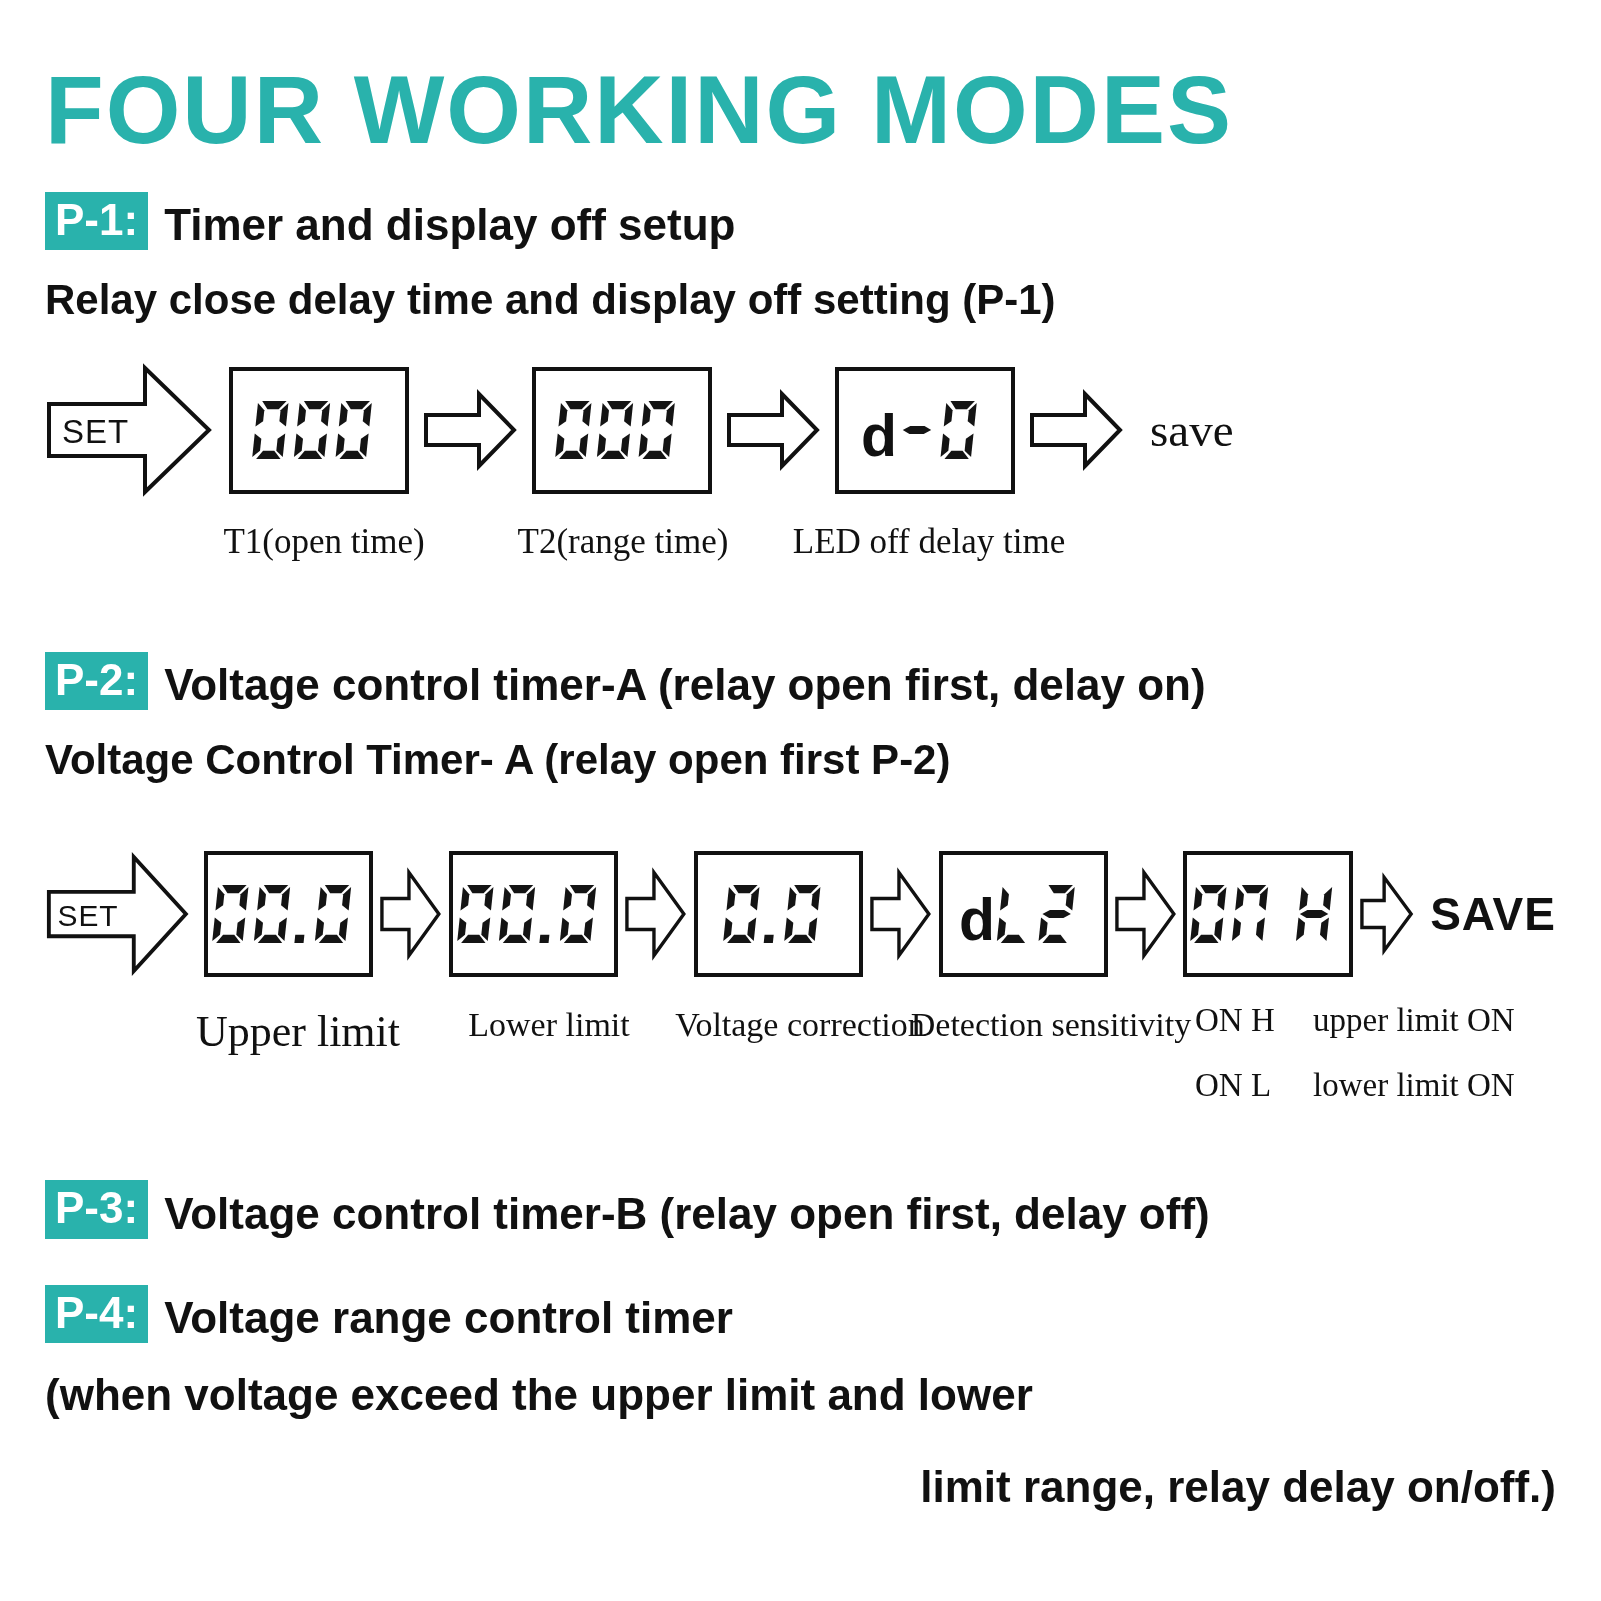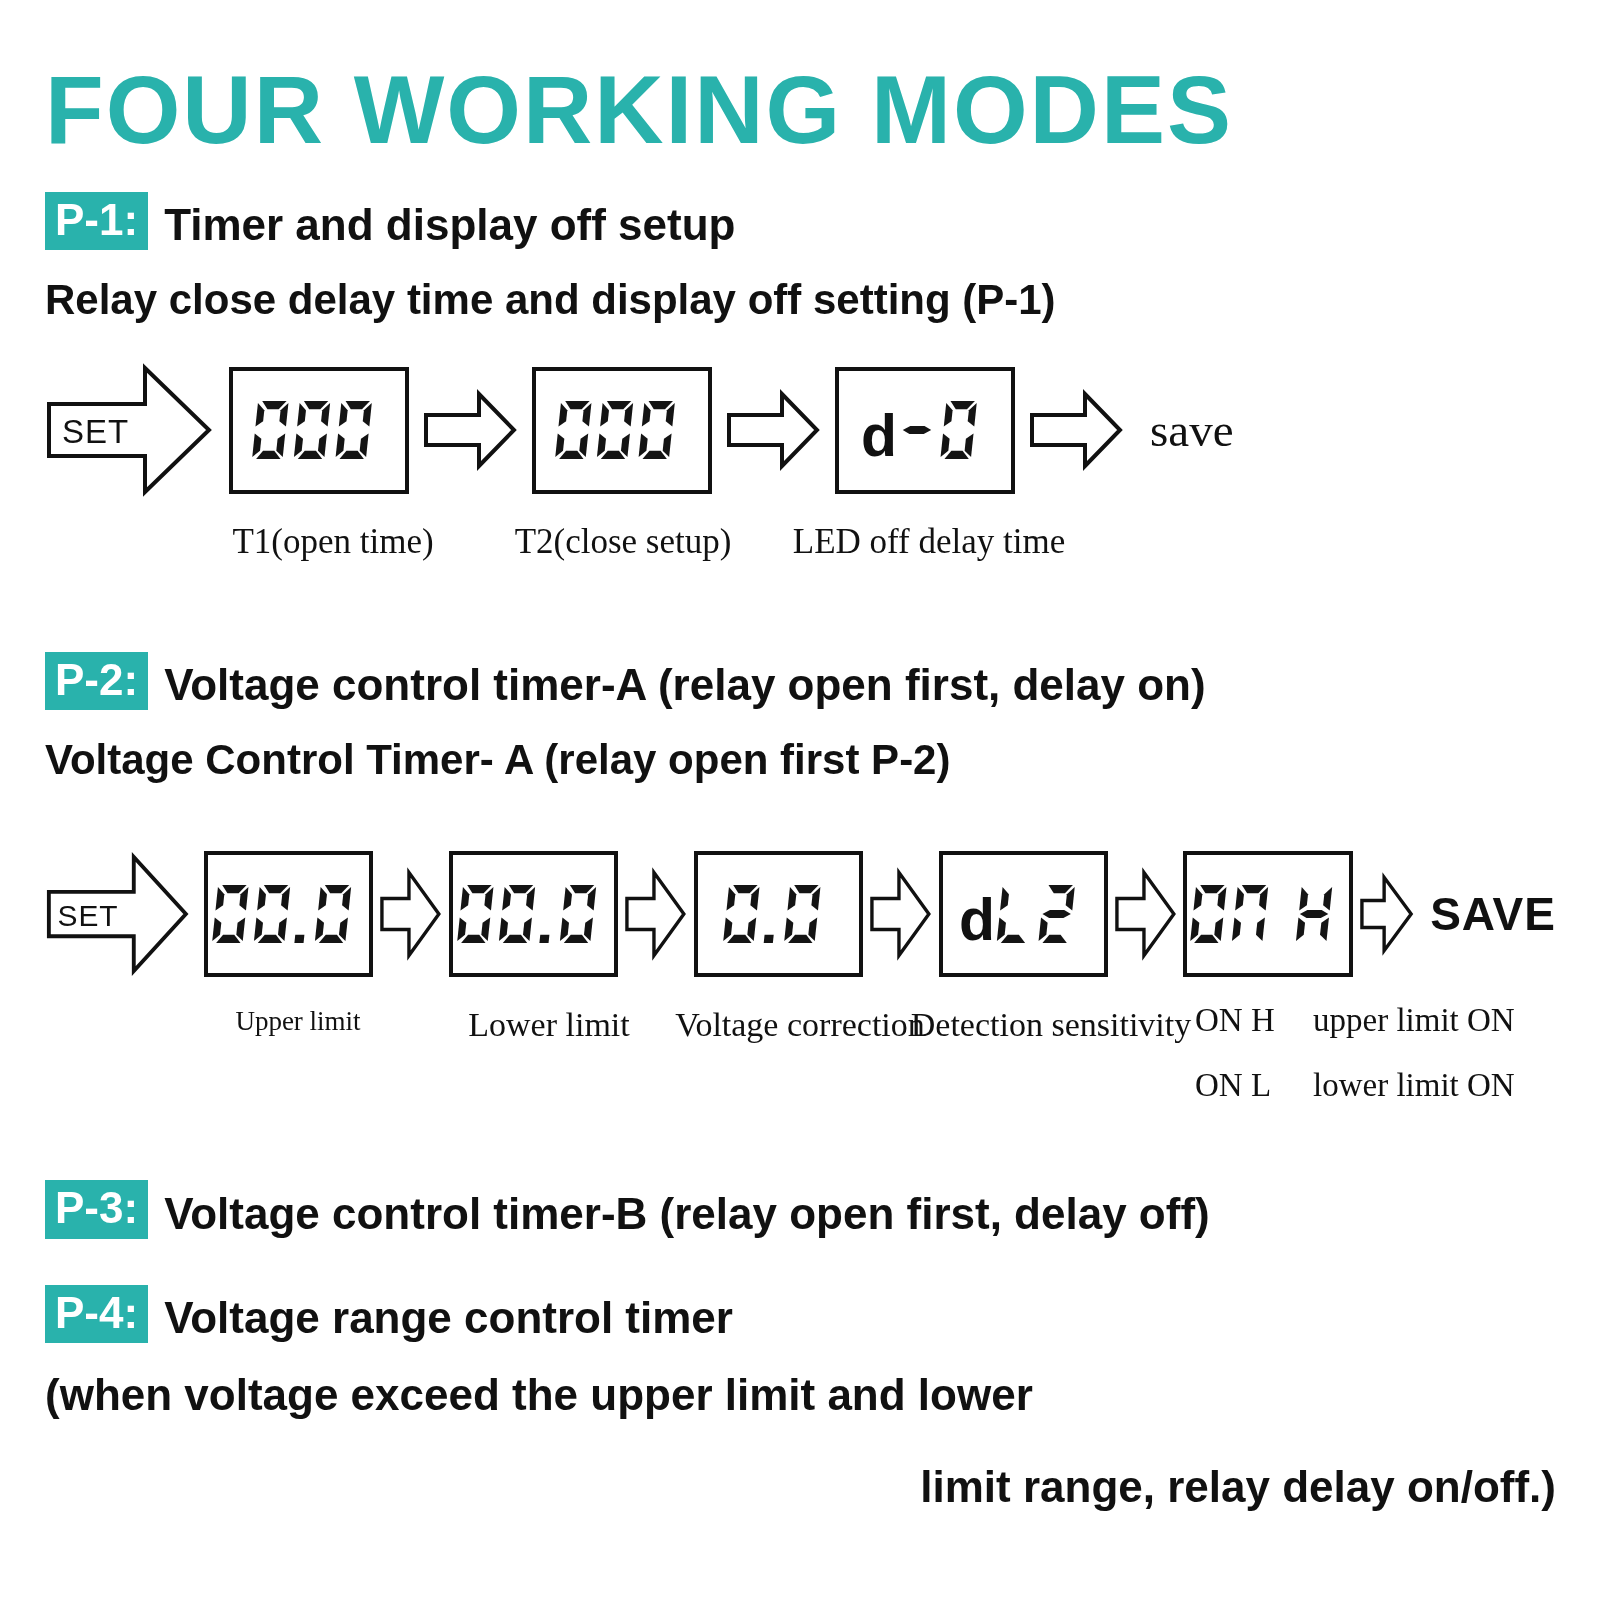--- a/index.html
+++ b/index.html
@@ -217,22 +217,22 @@
           </svg>
         </span>
     </div>
     <svg class="flow-arrow" width="95" height="84" viewBox="0 0 95 84">
       <path d="M3,27 H56 V6 L91,42 L56,78 V57 H3 Z"></path>
     </svg>
     <div class="end-save-serif">save</div>
   </div>
 
   <div class="flow-caption">
-    <span class="cap" style="left:288px">T1(open time)</span>
-    <span class="cap" style="left:578px">T2(close setup)</span>
+    <span class="cap" style="left:279px">T1(open time)</span>
+    <span class="cap" style="left:578px">T2(range time)</span>
     <span class="cap" style="left:884px">LED off delay time</span>
   </div>
 
   <div class="mode-heading" style="margin-top:80px">
     <span class="badge accent-bg" style="background: rgb(41, 178, 172);">P-2:</span>
     <span>Voltage control timer-A (relay open first, delay on)</span>
   </div>
   <div class="subtitle">Voltage Control Timer- A (relay open first P-2)</div>
 
   <div class="flow flow2">
@@ -390,21 +390,21 @@
           </svg>
         </span>
     </div>
     <svg class="flow-arrow" width="56" height="106" viewBox="0 0 56 106">
       <path d="M2,39 H25 V15 L53,53 L25,91 V67 H2 Z" style="stroke-width:3.5"></path>
     </svg>
     <div class="end-save-caps">SAVE</div>
   </div>
 
   <div class="flow-caption two-line">
-    <span class="cap" style="left:253px;font-size:27px">Upper limit</span>
+    <span class="cap" style="left:253px;font-size:44px">Upper limit</span>
     <span class="cap" style="left:504px;font-size:34px">Lower limit</span>
     <span class="cap" style="left:755px;font-size:34px">Voltage correction</span>
     <span class="cap" style="left:1006px;font-size:34px">Detection sensitivity</span>
     <div class="legend">
       <span>ON H</span>
       <span>upper limit ON</span>
       <span>ON L</span>
       <span>lower limit ON</span>
     </div>
   </div>

